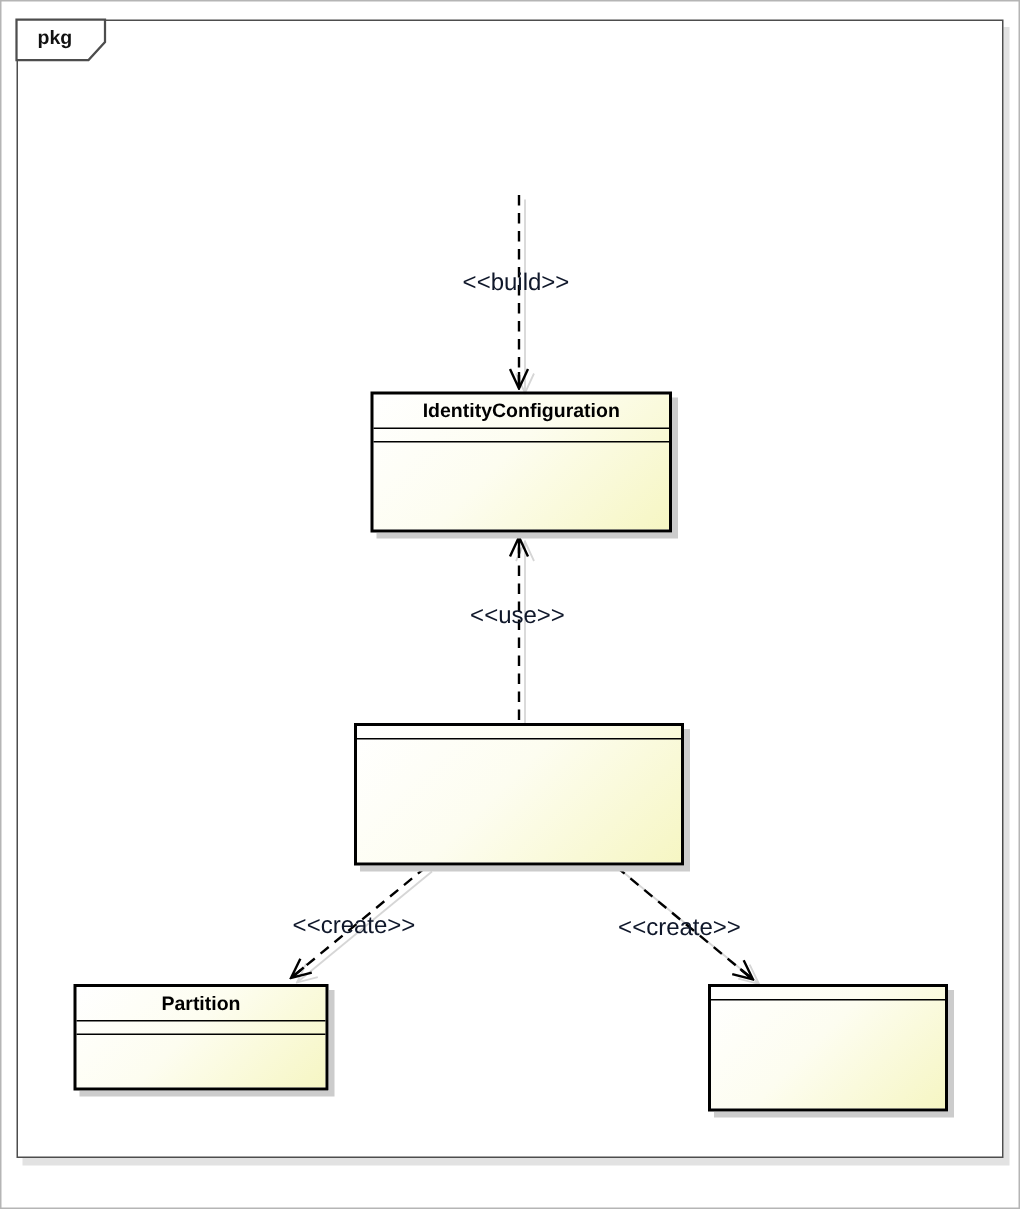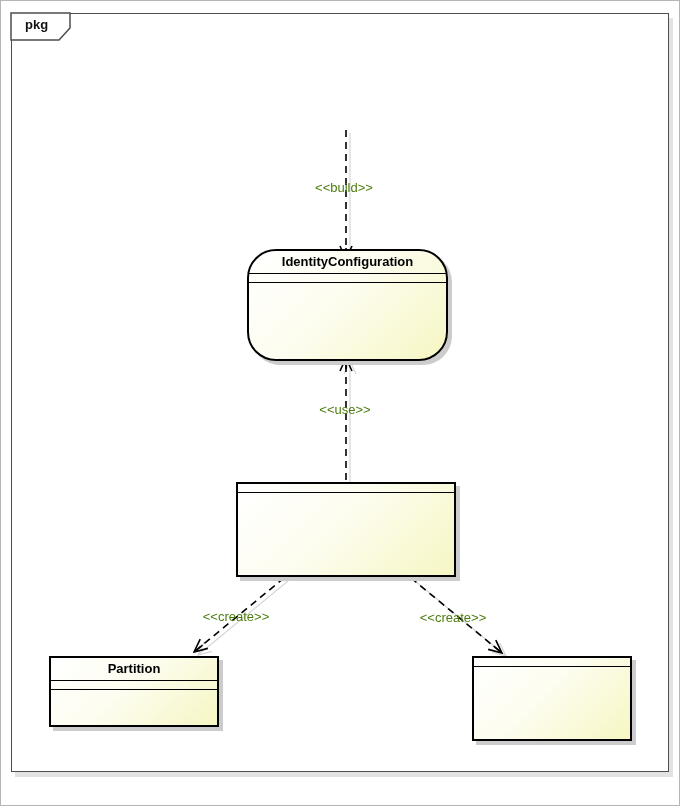--- a/index.html
+++ b/index.html
@@ -50,22 +50,22 @@
   .edges {
     position: absolute;
     left: 0;
     top: 0;
     z-index: 10;
     pointer-events: none;
   }
   .edge-label {
     position: absolute;
     transform: translateX(-50%);
-    font-size: 13px;
-    color: #4d7c0f;
+    font-size: 16px;
+    color: #0f172a;
     white-space: nowrap;
     z-index: 12;
   }
 
   
   .node-fill {
     background: linear-gradient(135deg, #ffffff 0%, #fdfdf0 45%, #f6f6c3 100%);
   }
 
   
@@ -119,21 +119,21 @@
     color: #000000;
     border-bottom: 1.5px solid #000000;
     overflow: hidden;
   }
   .uml-attrs {
     height: 9px;
     border-bottom: 1.5px solid #000000;
   }
   .uml-ops { flex: 1; }
 
-  .cls-identity-configuration { left: 246px; top: 248px; width: 201px; height: 112px; border-radius: 29px; }
+  .cls-identity-configuration { left: 246px; top: 260px; width: 201px; height: 94px; }
   .cls-partition-manager      { left: 235px; top: 481px; width: 220px; height: 95px; }
   .cls-partition              { left: 48px;  top: 655px; width: 170px; height: 71px; }
   .cls-identity-manager       { left: 471px; top: 655px; width: 160px; height: 85px; }
 
   
   .watermark {
     position: absolute;
     left: 0;
     top: 784px;
     width: 667px;

